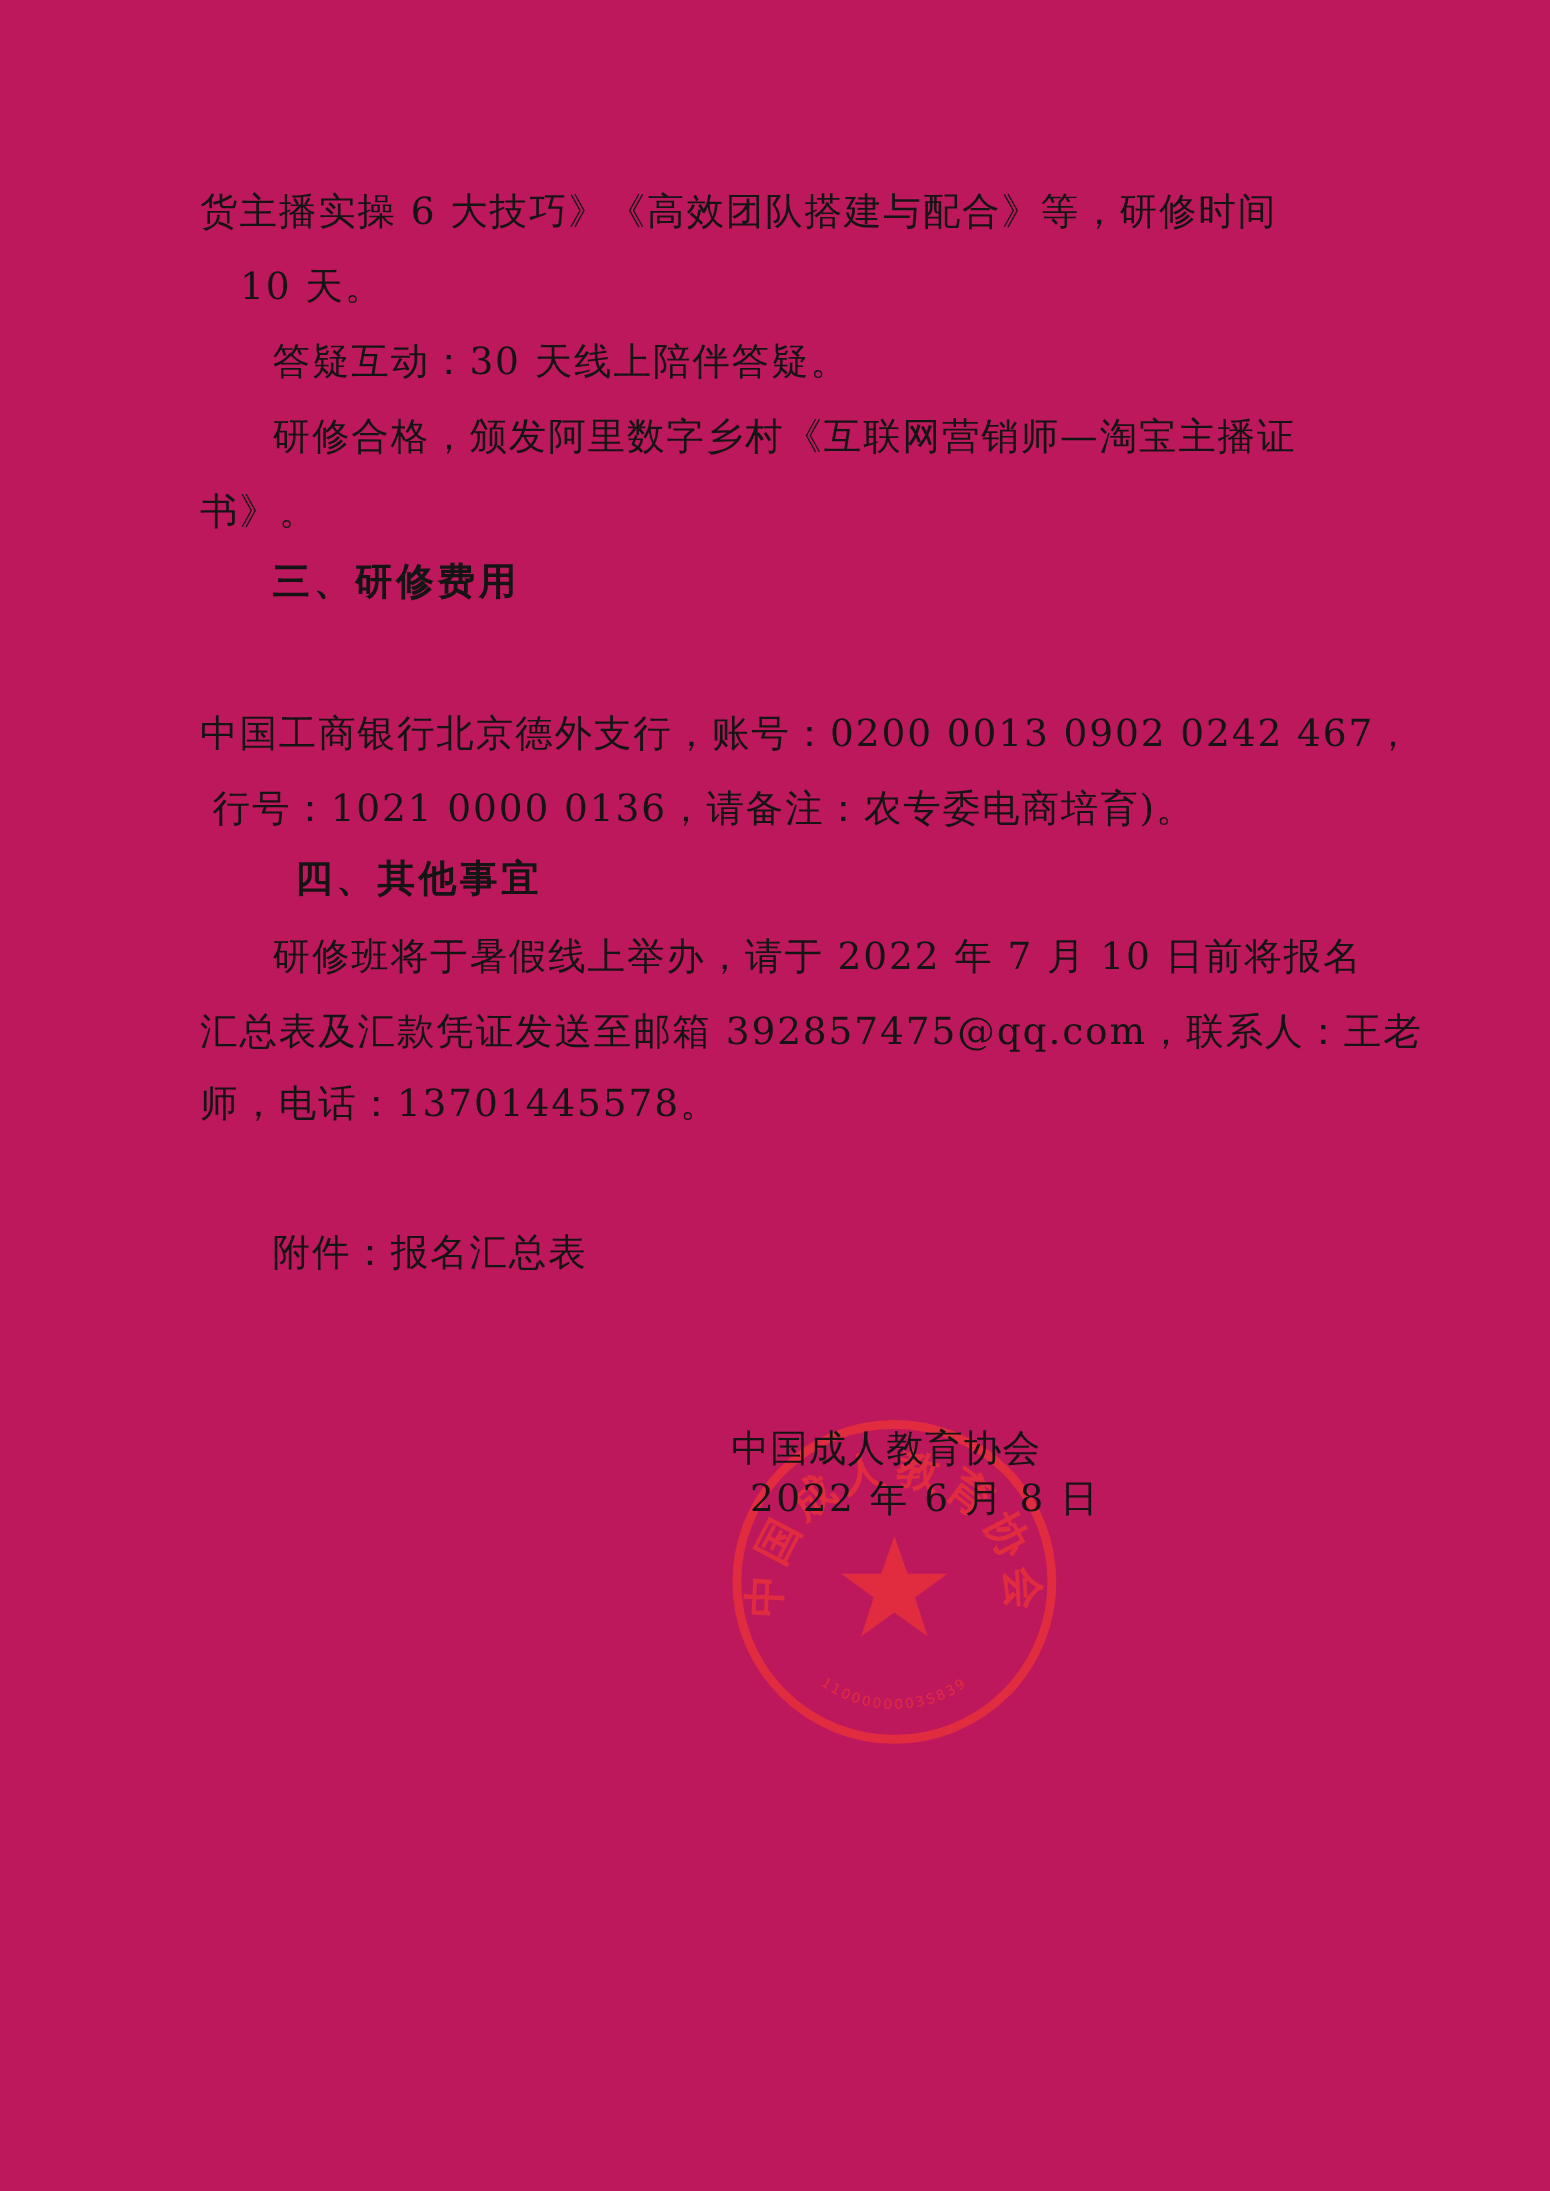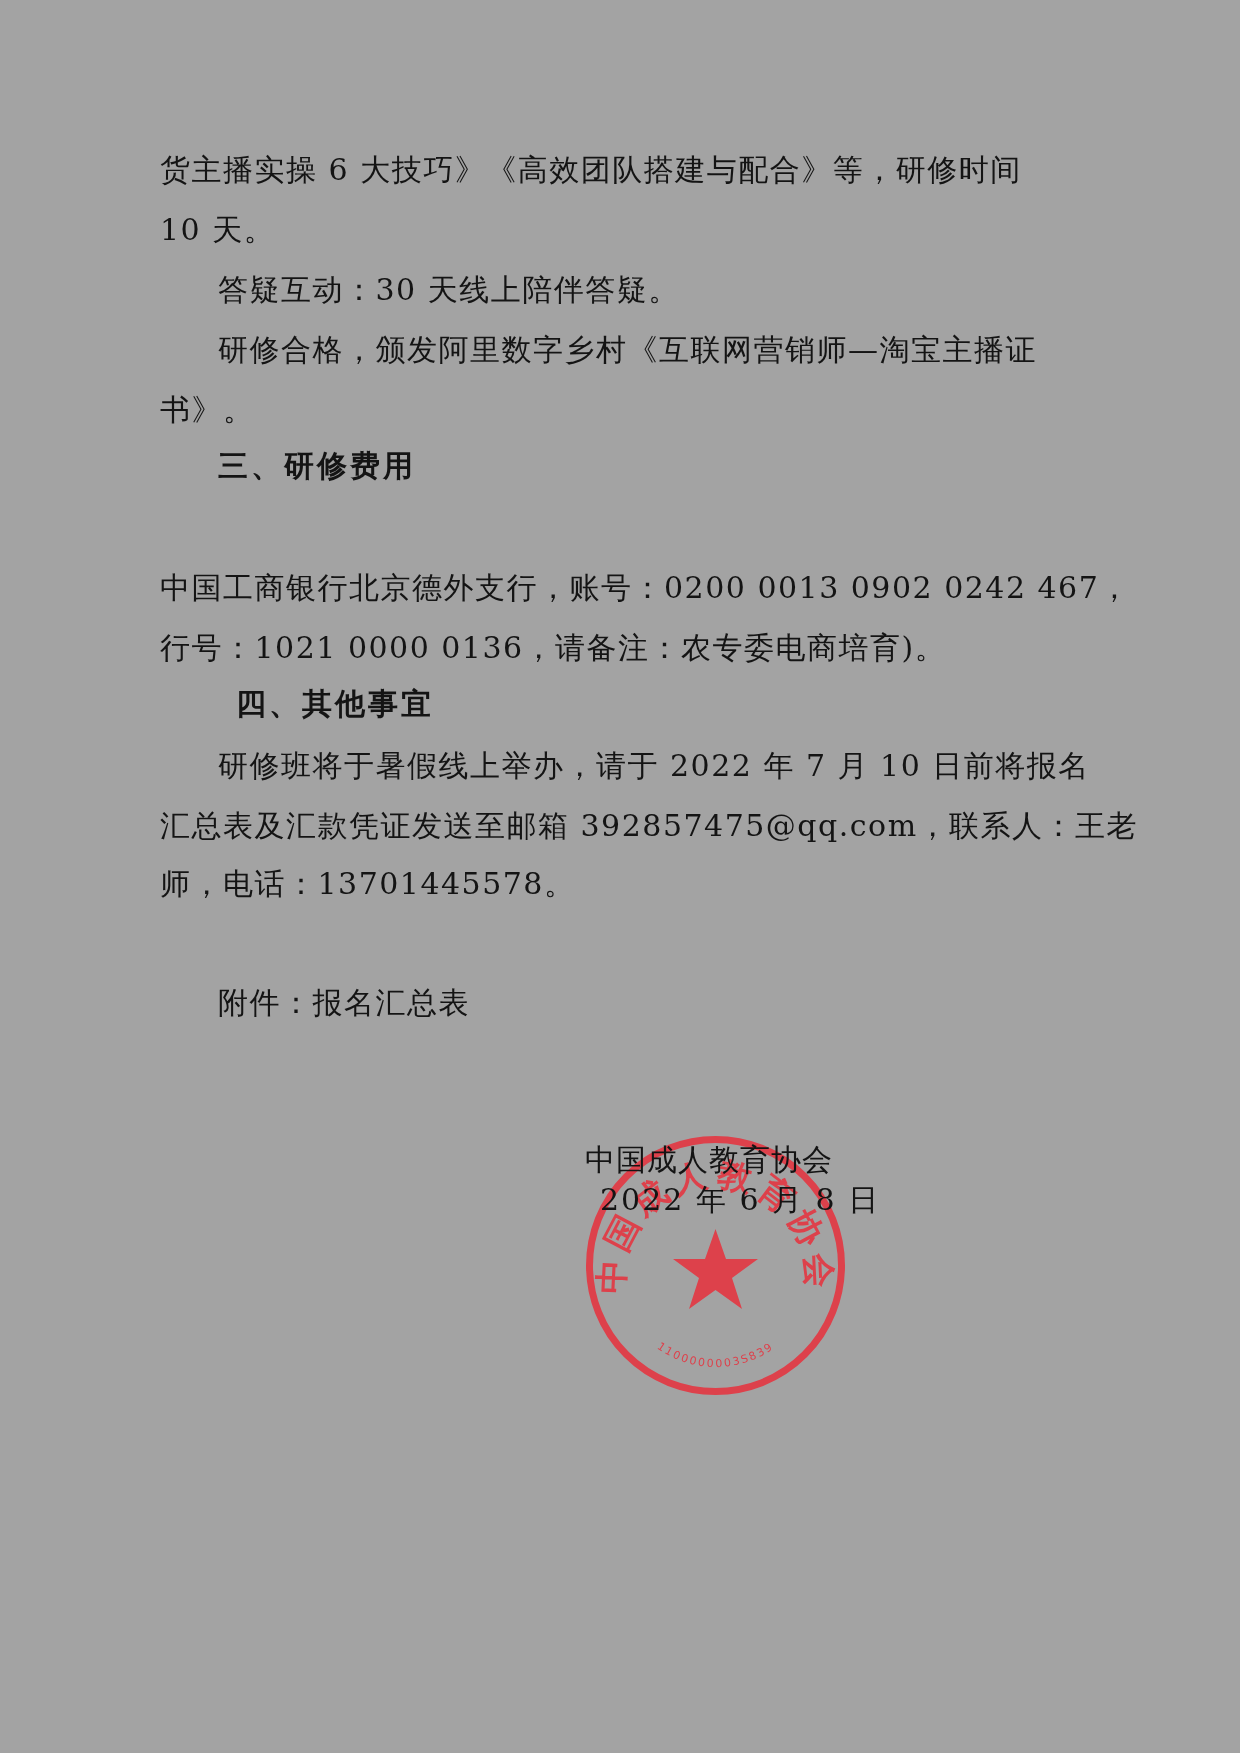--- a/index.html
+++ b/index.html
@@ -1,41 +1,41 @@
 <!DOCTYPE html>
 <html><head>
 <meta charset="utf-8">
 <style>
   html, body { margin: 0; padding: 0; background: #ffffff; }
   body { width: 1240px; height: 1753px; position: relative; overflow: hidden; font-family: "DejaVu Serif", "Liberation Serif", serif; color: #141414; }
-  .page { position: absolute; left: 0; top: 0; width: 1240px; height: 1753px; background: #a3a3a3; }
+  .page { position: absolute; left: 0; top: 0; width: 1240px; height: 1753px; background: #be185d; }
   .line { position: absolute; left: 160px; width: 770px; font-size: 30px; line-height: 40px; white-space: nowrap; letter-spacing: 1.5px; }
   .indent { left: 218px; }
   .heading { font-weight: bold; letter-spacing: 3px; font-family: Liberation Mono, monospace; }
   .justify { text-align: justify; text-align-last: justify; width: 766px; }
   .sig { position: absolute; font-size: 30px; line-height: 40px; white-space: nowrap; letter-spacing: 1px; z-index: 3; }
   .seal { position: absolute; left: 583px; top: 1133px; width: 265px; height: 265px; z-index: 2; opacity: 0.85; }
 </style>
 </head>
 <body>
 
 <div class="page">
 
   <div class="line justify" style="top:150px;">货主播实操 6 大技巧》《高效团队搭建与配合》等，研修时间</div>
-  <div class="line" style="top:210px;">10 天。</div>
+  <div class="line" style="top:210px;margin-left:32px;">10 天。</div>
 
   <div class="line indent" style="top:270px;">答疑互动：30 天线上陪伴答疑。</div>
 
   <div class="line indent" style="top:330px; width:710px;">研修合格，颁发阿里数字乡村《互联网营销师—淘宝主播证</div>
   <div class="line" style="top:390px;">书》。</div>
 
   <div class="line indent heading" style="top:448px;">三、研修费用</div>
 
   <div class="line" style="top:568px;">中国工商银行北京德外支行，账号：0200 0013 0902 0242 467，</div>
-  <div class="line" style="top:628px;">行号：1021 0000 0136，请备注：农专委电商培育)。</div>
+  <div class="line" style="top:628px;margin-left:10px;">行号：1021 0000 0136，请备注：农专委电商培育)。</div>
 
   <div class="line indent heading" style="top:686px;margin-left:18px;">四、其他事宜</div>
 
   <div class="line indent" style="top:746px; width:710px;">研修班将于暑假线上举办，请于 2022 年 7 月 10 日前将报名</div>
   <div class="line" style="top:806px;">汇总表及汇款凭证发送至邮箱 392857475@qq.com，联系人：王老</div>
   <div class="line" style="top:864px;">师，电话：13701445578。</div>
 
   <div class="line indent" style="top:983px;">附件：报名汇总表</div>
 
   <svg class="seal" viewBox="0 0 265 265">

